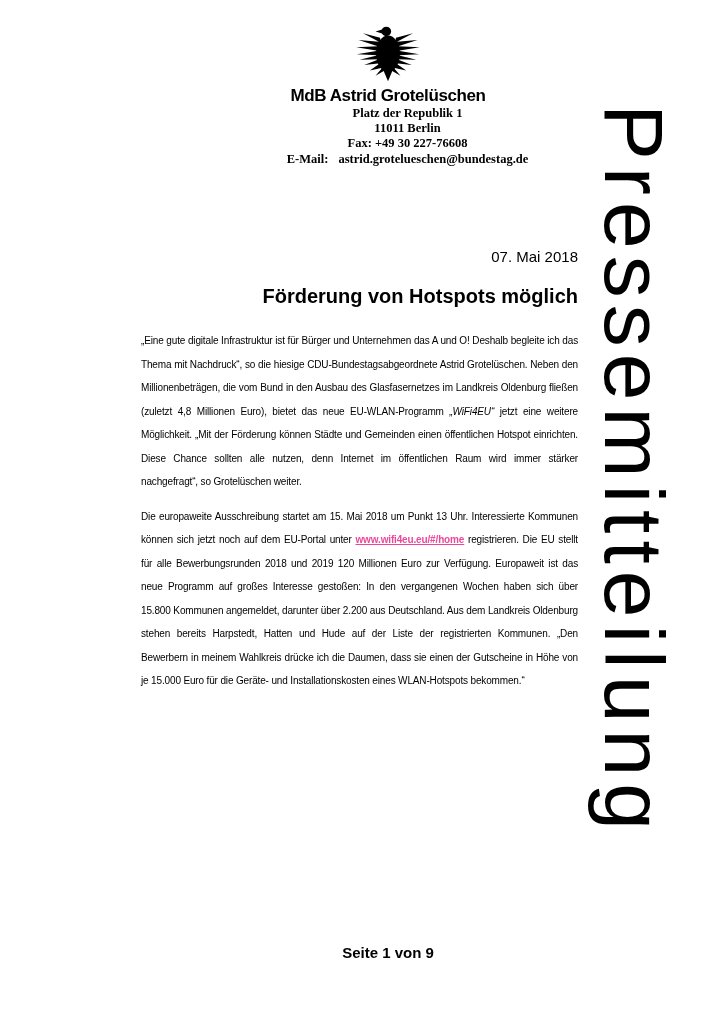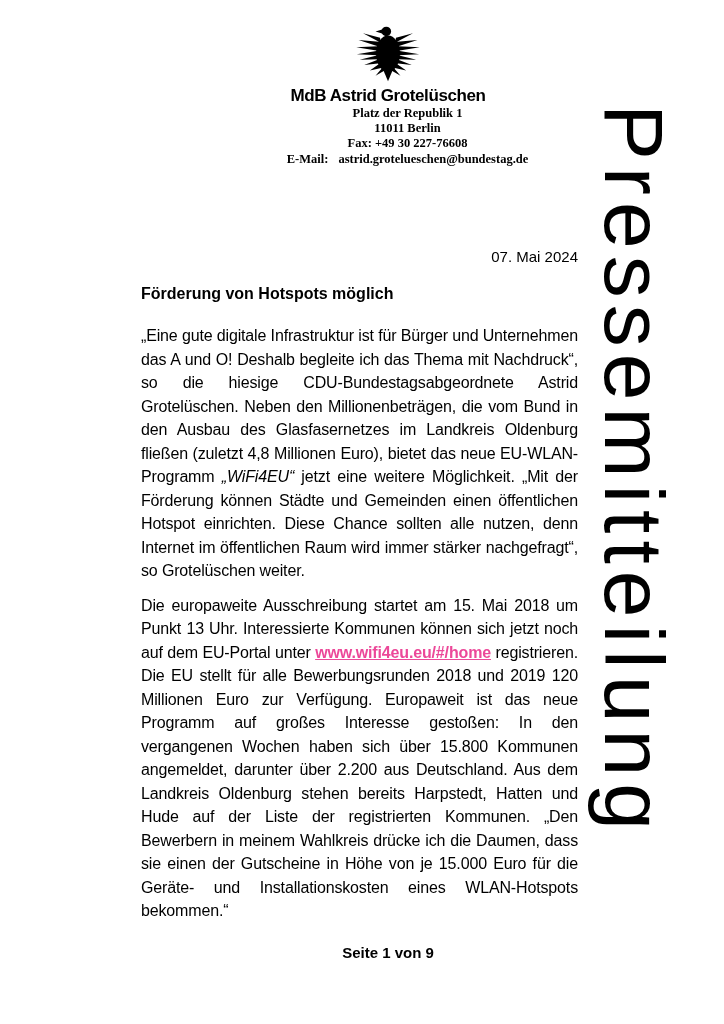--- a/index.html
+++ b/index.html
@@ -53,28 +53,28 @@
     position:absolute;
     left:115px; top:248px;
     width:437px;
   }
   .date-line {
     text-align:right;
     font-size:15px;
     margin:0 0 20px 0;
   }
   .headline {
-    text-align:left;
-    font-size:16px;
+    text-align:right;
+    font-size:20px;
     font-weight:bold;
     margin:0 0 21px 0;
   }
   .body-para {
     text-align:justify;
-    font-size:16px;
+    font-size:10px;
     letter-spacing:-0.15px;
     line-height:23.5px;
     margin:0 0 11px 0;
   }
   .body-para .italic { font-style:italic; }
   .body-para a.link {
     color:#ec4899;
     text-decoration:underline;
     font-weight:bold;
   }
@@ -111,21 +111,21 @@
       <div>Fax: +49 30 227-76608</div>
       <div class="lh-email">
         <span class="label">E-Mail:</span><span>astrid.grotelueschen@bundestag.de</span>
       </div>
     </div>
   </div>
 
   <div class="vertical-banner">Pressemitteilung</div>
 
   <div class="content">
-    <p class="date-line">07. Mai 2024</p>
+    <p class="date-line">07. Mai 2018</p>
     <p class="headline">Förderung von Hotspots möglich</p>
     <p class="body-para"><span>„Eine gute digitale Infrastruktur ist für Bürger und Unternehmen das A und O! Deshalb begleite ich das Thema mit Nachdruck“, so die hiesige CDU-Bundestagsabgeordnete Astrid Grotelüschen. Neben den Millionenbeträgen, die vom Bund in den Ausbau des Glasfasernetzes im Landkreis Oldenburg fließen (zuletzt 4,8 Millionen Euro), bietet das neue EU-WLAN-Programm </span><span class="italic">„WiFi4EU“</span><span> jetzt eine weitere Möglichkeit. „Mit der Förderung können Städte und Gemeinden einen öffentlichen Hotspot einrichten. Diese Chance sollten alle nutzen, denn Internet im öffentlichen Raum wird immer stärker nachgefragt“, so Grotelüschen weiter.</span></p>
     <p class="body-para"><span>Die europaweite Ausschreibung startet am 15. Mai 2018 um Punkt 13 Uhr. Interessierte Kommunen können sich jetzt noch auf dem EU-Portal unter </span><a href="#" class="link">www.wifi4eu.eu/#/home</a><span> registrieren. Die EU stellt für alle Bewerbungsrunden 2018 und 2019 120 Millionen Euro zur Verfügung. Europaweit ist das neue Programm auf großes Interesse gestoßen: In den vergangenen Wochen haben sich über 15.800 Kommunen angemeldet, darunter über 2.200 aus Deutschland. Aus dem Landkreis Oldenburg stehen bereits Harpstedt, Hatten und Hude auf der Liste der registrierten Kommunen. „Den Bewerbern in meinem Wahlkreis drücke ich die Daumen, dass sie einen der Gutscheine in Höhe von je 15.000 Euro für die Geräte- und Installationskosten eines WLAN-Hotspots bekommen.“</span></p>
   </div>
 
   <div class="page-footer">Seite 1 von 9</div>
 
 </div>
 
 </body></html>

